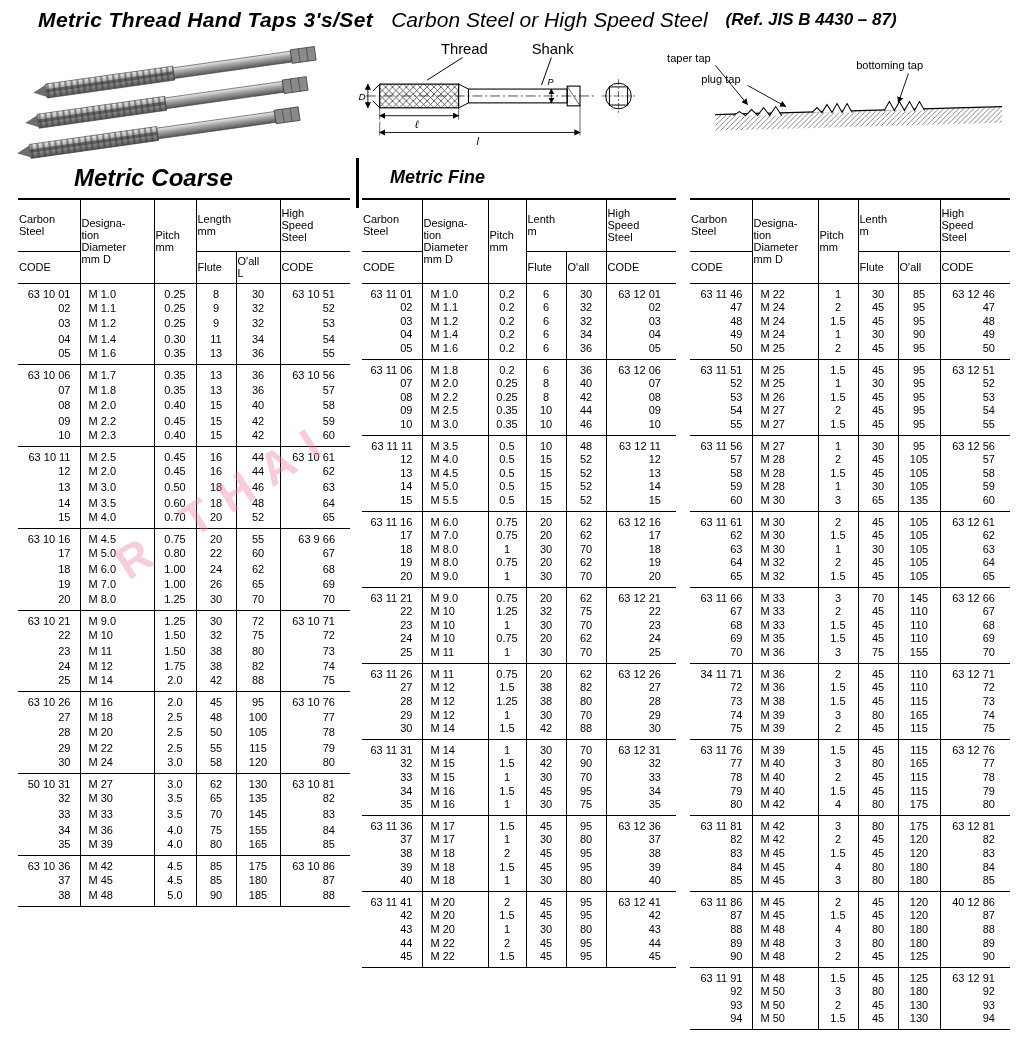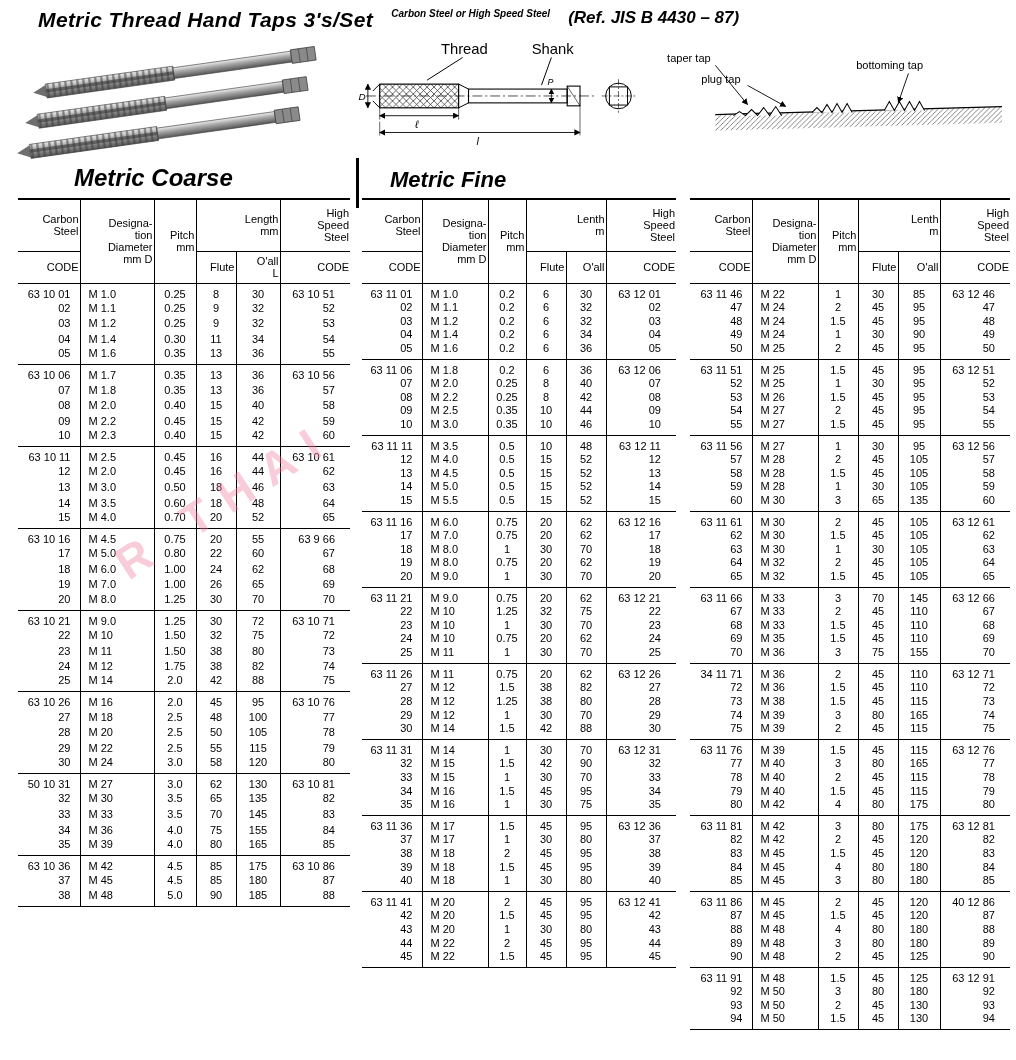--- a/index.html
+++ b/index.html
@@ -1,47 +1,47 @@
 <!DOCTYPE html>
 <html><head>
 <meta charset="utf-8">
 <style>
   *{margin:0;padding:0;box-sizing:border-box}
   html,body{background:#fff}
   body{font-family:"Liberation Sans",sans-serif;color:#000}
   .page{position:relative;width:1016px;height:1060px;background:#fff;overflow:hidden}
 
   
-  .masthead{position:absolute;top:8px;left:38px;display:flex;align-items:flex-start;gap:18px;white-space:nowrap}
+  .masthead{position:absolute;top:8px;left:38px;display:flex;align-items:center;gap:18px;white-space:nowrap}
   .title{font-size:21px;font-weight:bold;font-style:italic;letter-spacing:.4px}
-  .subtitle{font-size:10px;font-weight:bold;font-style:italic}
+  .subtitle{font-size:21px;font-weight:normal;font-style:italic}
   .ref{font-size:17px;font-weight:bold;font-style:italic}
 
   
   .taps-photo{position:absolute;left:10px;top:40px;width:332px;height:122px}
   .thread-drawing{position:absolute;left:358px;top:38px;width:296px;height:112px}
   .tap-types{position:absolute;left:655px;top:50px;width:352px;height:98px}
   svg text{font-family:"Liberation Sans",sans-serif;fill:#000}
 
   
   .coarse-title{position:absolute;left:74px;top:164px;font-size:24px;font-weight:bold;font-style:italic}
-  .fine-title{position:absolute;left:390px;top:167px;font-size:22px;font-weight:bold;font-style:italic}
+  .fine-title{position:absolute;left:390px;top:167px;font-size:18px;font-weight:bold;font-style:italic}
   .section-divider{position:absolute;left:356px;top:158px;width:3px;height:50px;background:#000}
 
   
   .table-coarse{position:absolute;left:18px;top:198px;width:332px}
   .table-fine1{position:absolute;left:362px;top:198px;width:314px}
   .table-fine2{position:absolute;left:690px;top:198px;width:320px}
 
   .cat-table{border-collapse:collapse;table-layout:fixed;width:100%;font-size:11px;
              border-top:2px solid #000;border-bottom:1.2px solid #000}
   .cat-table thead{border-bottom:1.5px solid #000}
   .cat-table tbody{border-top:1px solid #000}
   .cat-table th{font-weight:normal;font-size:11px;line-height:12px;white-space:pre-line;
-                text-align:right;vertical-align:middle;padding:2px 1px}
+                text-align:left;vertical-align:middle;padding:2px 1px}
   .cat-table thead tr:first-child th{height:52px}
   .cat-table thead tr:last-child th{height:32px}
   .hc0,.hc1,.hc2,.hc3,.hc4,.hc34{border-right:1px solid #000}
   .split{border-bottom:1px solid #000}
   .cat-table td{vertical-align:middle;white-space:nowrap;overflow:hidden;line-height:13px}
   .cat-table td.c0,.cat-table td.c1,.cat-table td.c2,.cat-table td.c3,.cat-table td.c4{border-right:1px solid #000}
   .table-coarse td{height:15.6px}
   .table-fine1 td,.table-fine2 td{height:13.7px}
   .cat-table tbody tr:first-child td{padding-top:4px}
   .cat-table tbody tr:last-child td{padding-bottom:4px}

